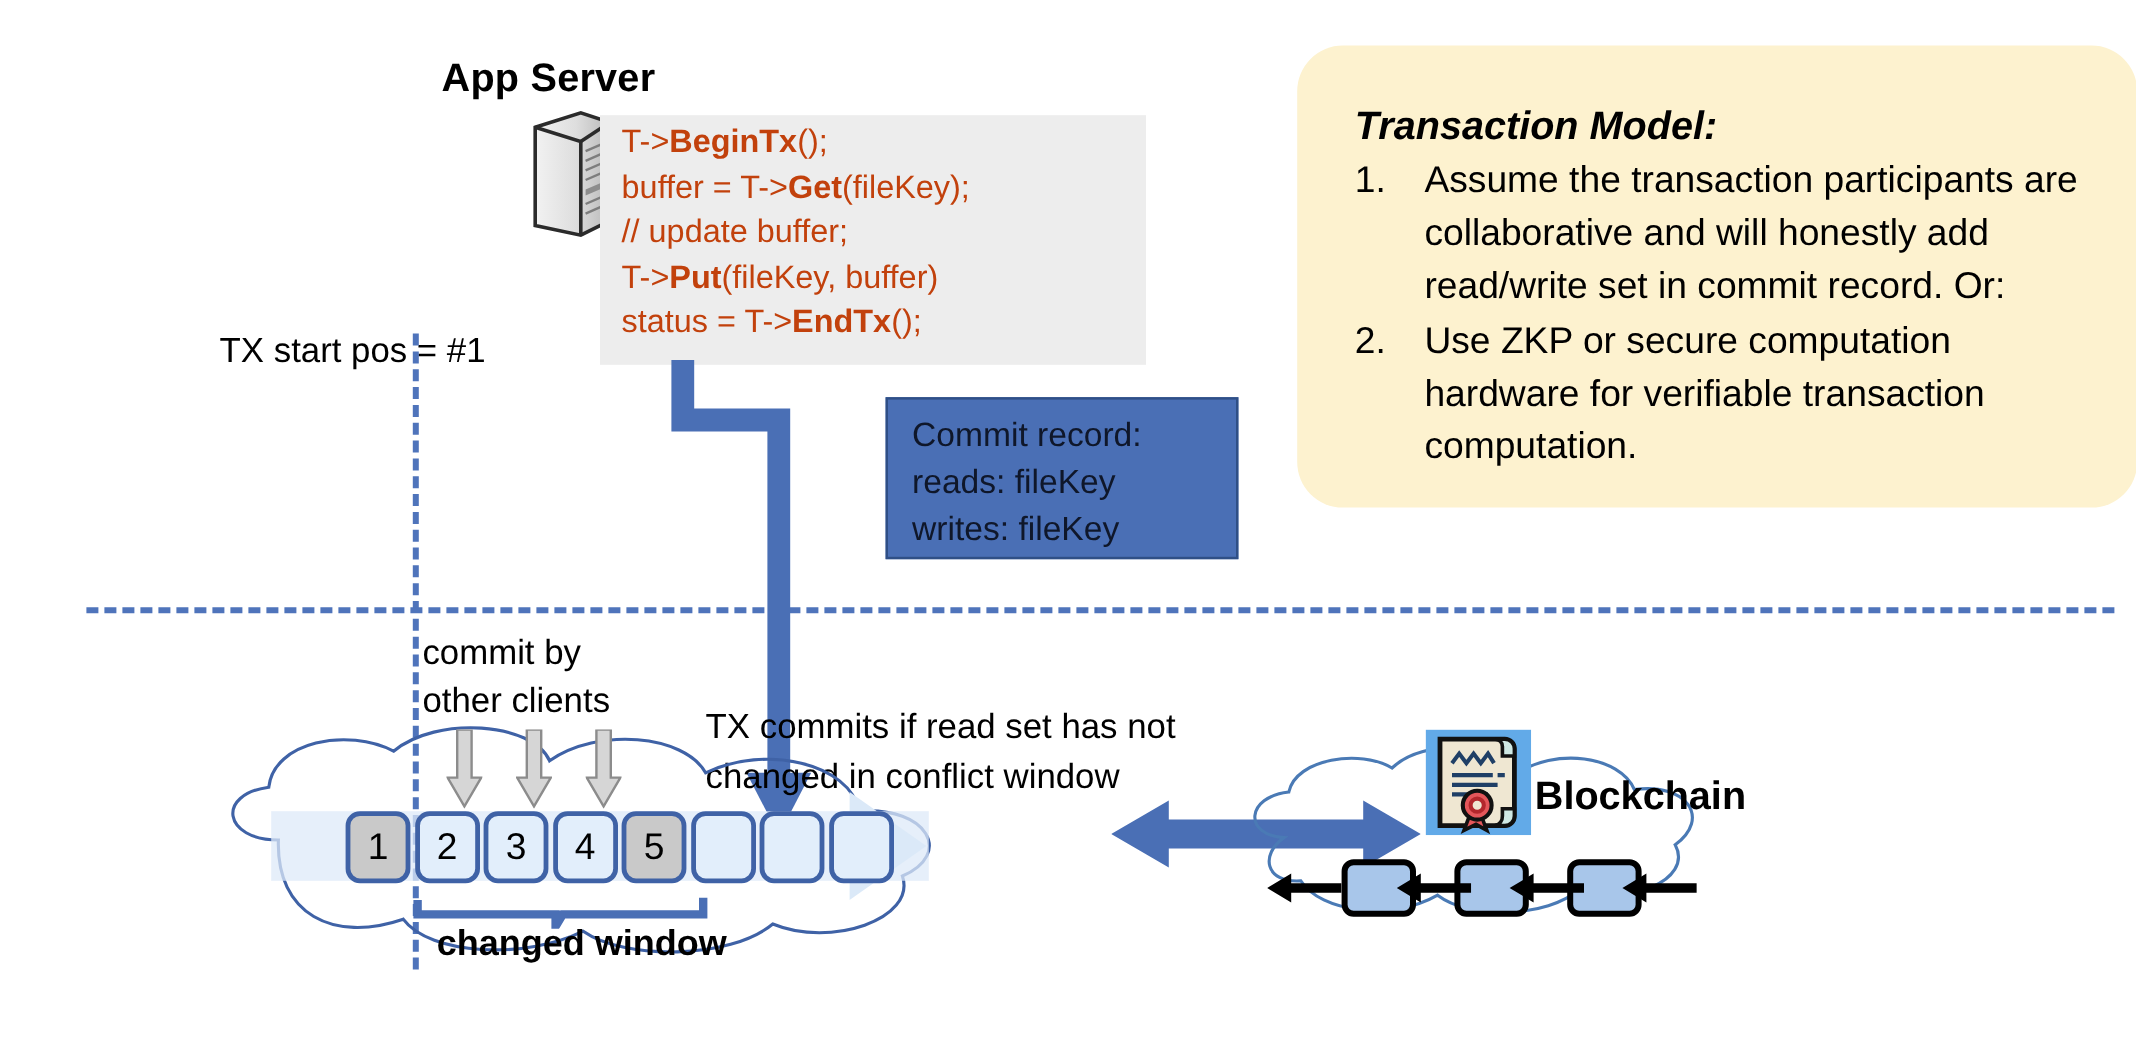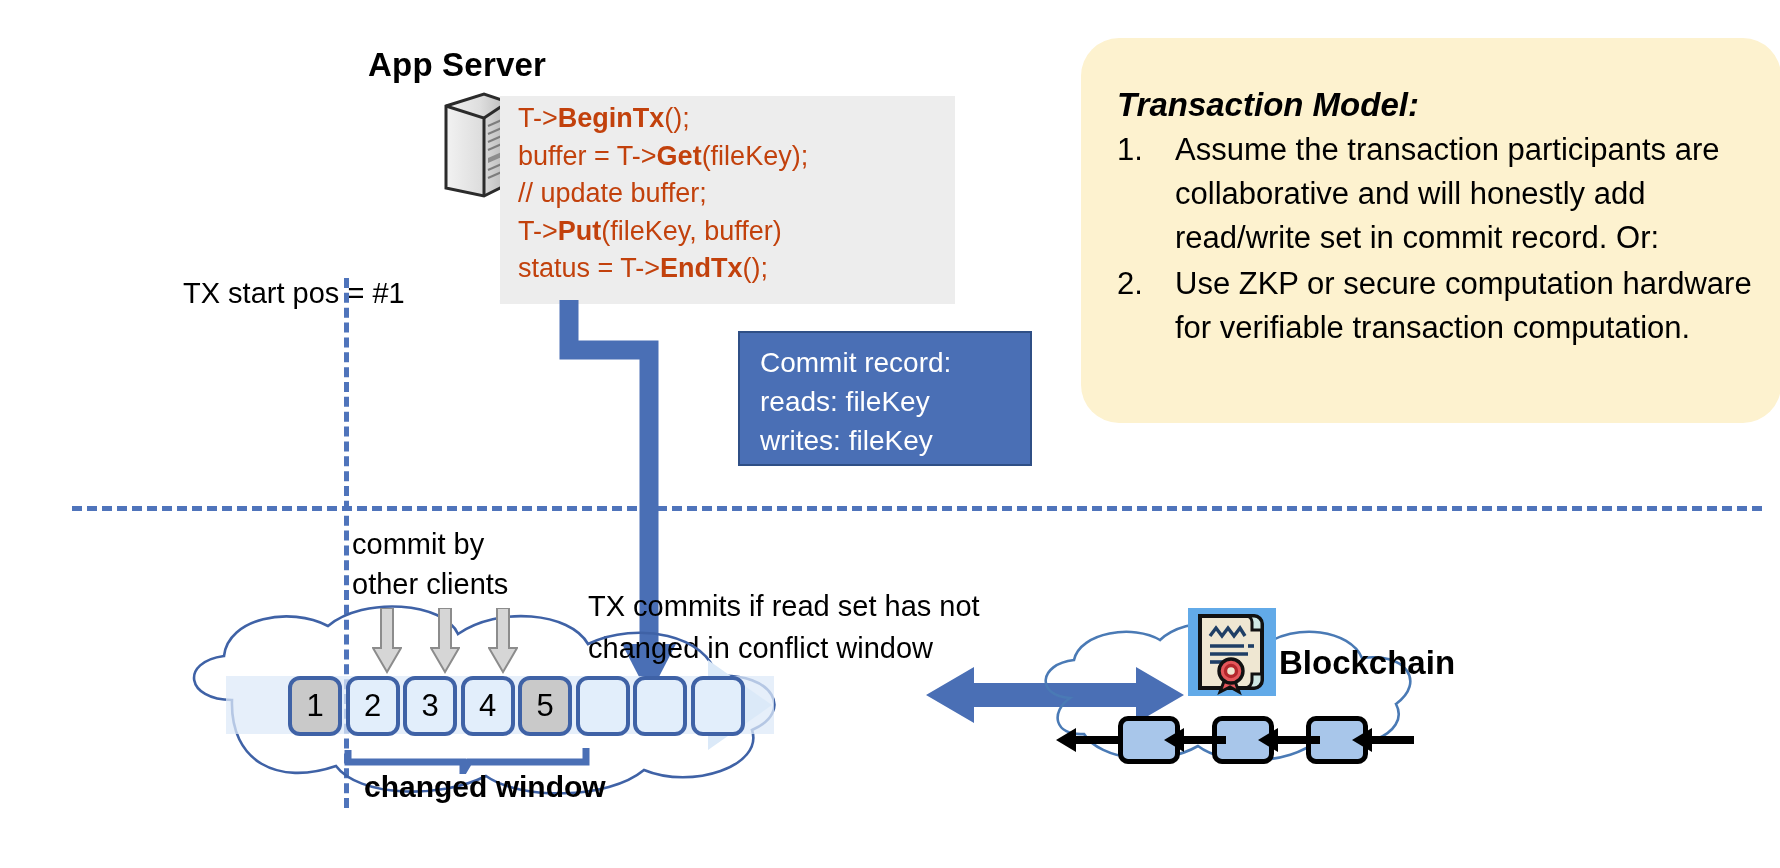--- a/index.html
+++ b/index.html
@@ -21,26 +21,26 @@
 
   
   #tx-start-dash{left:344px;top:278px;width:0;height:530px;
       border-left:5px dashed #4f74bb;}
 
   
   #hsep{left:72px;top:506px;width:1690px;height:0;border-top:5px dashed #4f74bb;}
 
   
   #commit-record{left:738px;top:331px;width:294px;height:135px;background:#4a6fb5;
-      border:2px solid #2f4f86;color:#ffffff;font-size:28px;line-height:39px;
+      border:2px solid #2f4f86;color:#0f172a;font-size:28px;line-height:39px;
       padding:10px 0 0 20px;box-sizing:border-box;}
 
   
   #txn-model{left:1081px;top:38px;width:700px;height:385px;background:#fdf2cf;
-      border-radius:38px;box-sizing:border-box;padding:48px 26px 0 36px;}
+      border-radius:38px;box-sizing:border-box;padding:48px 26px 0 48px;}
   #txn-model-title{font-size:33px;font-style:italic;font-weight:bold;margin:0 0 4px 0;}
   #txn-model ol{margin:0;padding:0;list-style:none;}
   #txn-model li{font-size:31px;line-height:44px;position:relative;padding-left:58px;margin-top:2px;}
   #txn-model li .num{position:absolute;left:0;top:0;font-size:31px;}
 
   
   #elbow svg{display:block;}
 
   
   #updates-label{left:352px;top:524px;font-size:29px;line-height:40px;}

